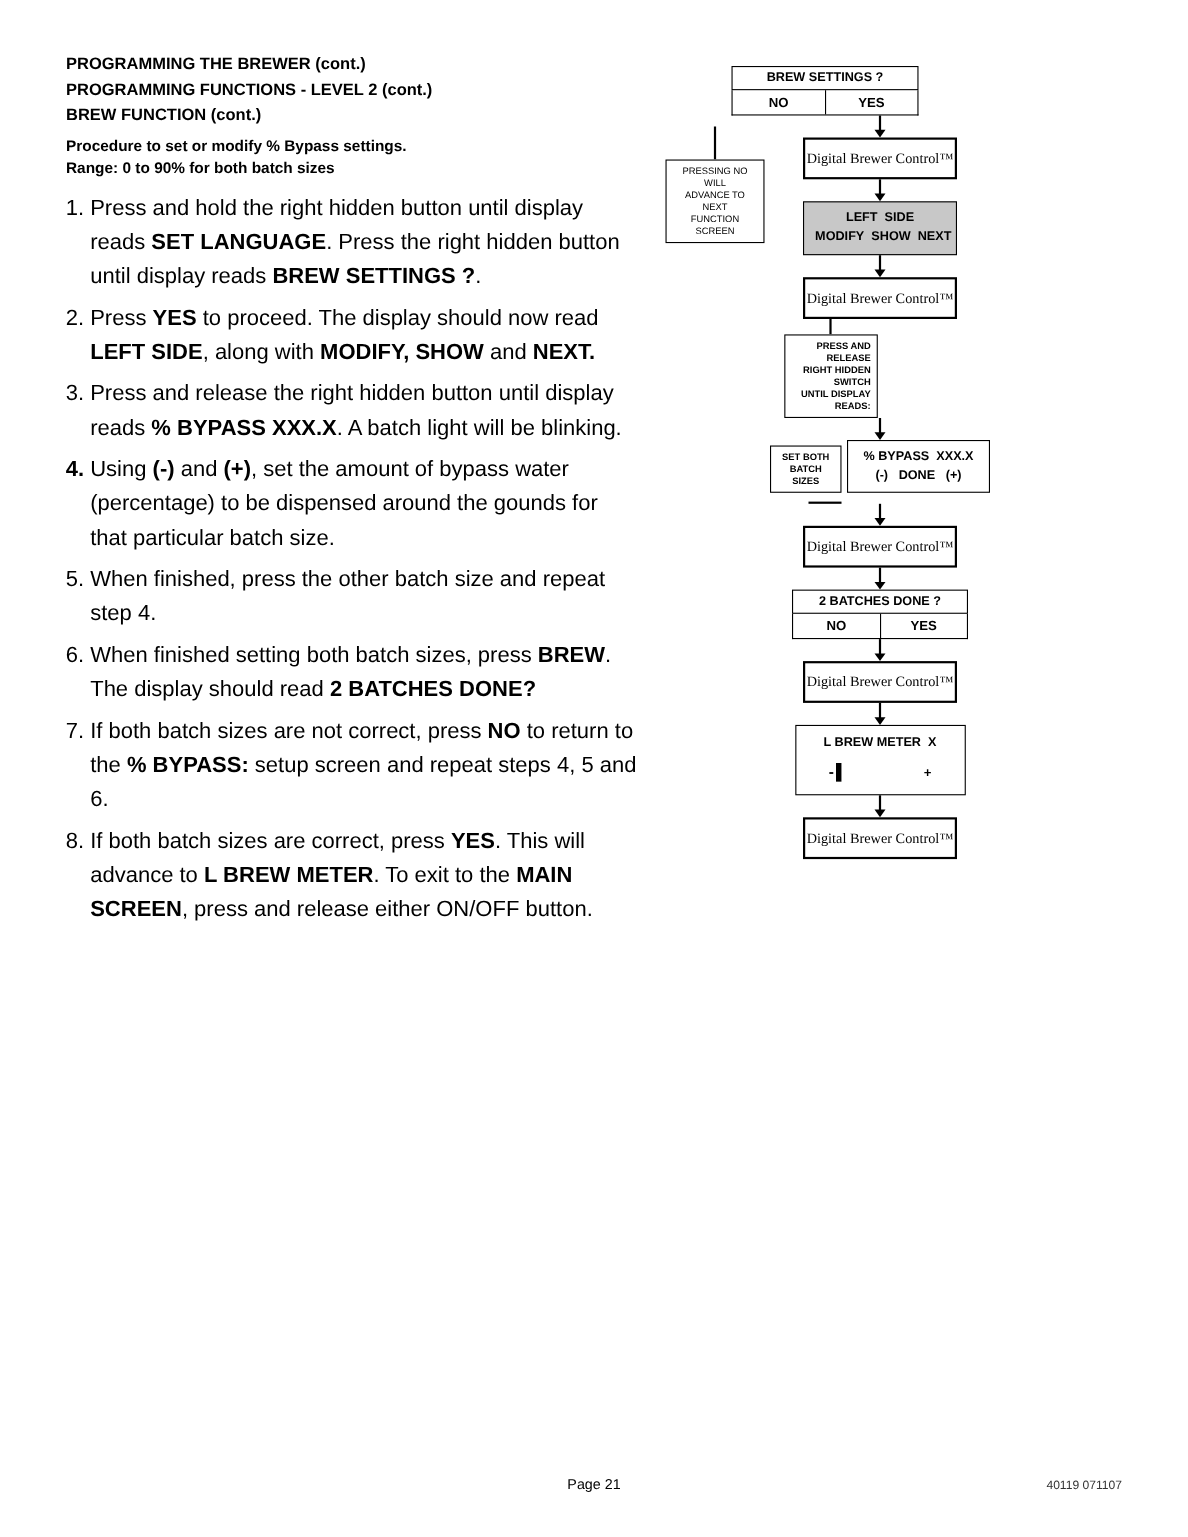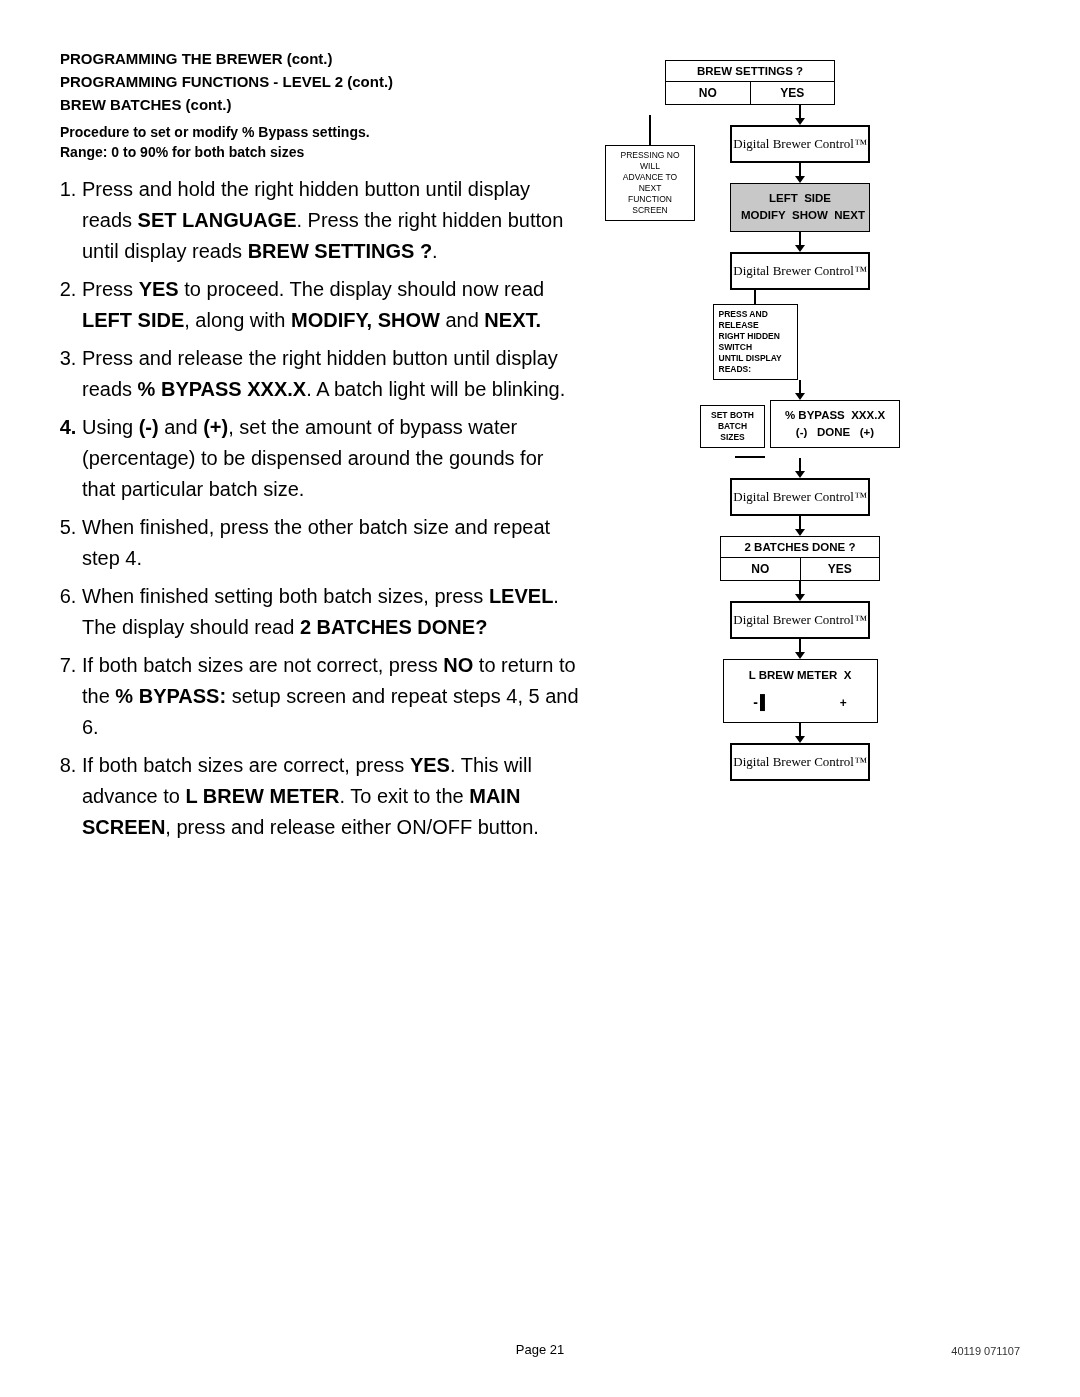--- a/index.html
+++ b/index.html
@@ -106,21 +106,21 @@
 
   </style>
 </head>
 <body>
 
 <div class="page">
 
   <div class="left-col">
     <div class="main-title">PROGRAMMING THE BREWER (cont.)</div>
     <div class="sub-title" style="margin-top:6px;">PROGRAMMING FUNCTIONS - LEVEL  2 (cont.)</div>
-    <div class="section-title" style="margin-top:6px;">BREW BATCHES (cont.)</div>
+    <div class="section-title" style="margin-top:6px;">BREW FUNCTION (cont.)</div>
 
     <div class="proc-title" style="margin-top:10px;">
       Procedure to set or modify % Bypass settings.<br>
       Range: 0 to 90% for both batch sizes
     </div>
 
     <ol class="steps">
       <li>
         Press and hold the right hidden button until display reads <b>SET LANGUAGE</b>. Press the right hidden button until display reads <b>BREW SETTINGS ?</b>.
       </li>
@@ -130,21 +130,21 @@
       <li>
         Press and release the right hidden button until display reads <b>% BYPASS XXX.X</b>. A batch light will be blinking.
       </li>
       <li style="font-weight:bold;">
         <span style="font-weight:normal;">Using <b>(-)</b> and <b>(+)</b>, set the amount of bypass water (percentage) to be dispensed around the gounds for that particular batch size.</span>
       </li>
       <li>
         When finished, press the other batch size and repeat step 4.
       </li>
       <li>
-        When finished setting both batch sizes, press <b>LEVEL</b>. The display should read <b>2 BATCHES DONE?</b>
+        When finished setting both batch sizes, press <b>BREW</b>. The display should read <b>2 BATCHES DONE?</b>
       </li>
       <li>
         If both batch sizes are not correct, press <b>NO</b> to return to the <b>% BYPASS:</b> setup screen and repeat steps 4, 5 and 6.
       </li>
       <li>
         If both batch sizes are correct, press <b>YES</b>. This will advance to <b>L BREW METER</b>. To exit to the <b>MAIN SCREEN</b>, press and release either ON/OFF button.
       </li>
     </ol>
   </div>
 
@@ -195,21 +195,21 @@
 
           <div style="margin-top:6px;">
             <div class="screen-box">
               <span class="screen-text"><em>D</em><em>igital</em> <em>B</em><em>rewer</em> <em>C</em><em>ontrol</em>™</span>
             </div>
           </div>
 
           <div style="position:relative; width:180px; display:flex; flex-direction:row; align-items:flex-start; margin-top:0;">
             <div style="flex:1; display:flex; flex-direction:column; align-items:center;">
               <div style="height:14px; width:2px; background:#000; margin:0 auto;"></div>
-              <div style="border:1.5px solid #000; background:#fff; font-size:8.5px; text-align:left; padding:4px 5px; line-height:1.3; font-weight:bold; width:85px;">
+              <div style="border:1.5px solid #000; background:#fff; font-size:8.5px; text-align:right; padding:4px 5px; line-height:1.3; font-weight:bold; width:85px;">
                 PRESS AND RELEASE<br>RIGHT HIDDEN SWITCH<br>UNTIL DISPLAY READS:
               </div>
             </div>
             <div style="flex:1;"></div>
           </div>
 
           <div style="height:14px; width:2px; background:#000; margin:0 auto; position:relative;">
             <div style="position:absolute; bottom:-6px; left:50%; transform:translateX(-50%); border-left:5px solid transparent; border-right:5px solid transparent; border-top:7px solid #000;"></div>
           </div>
 

